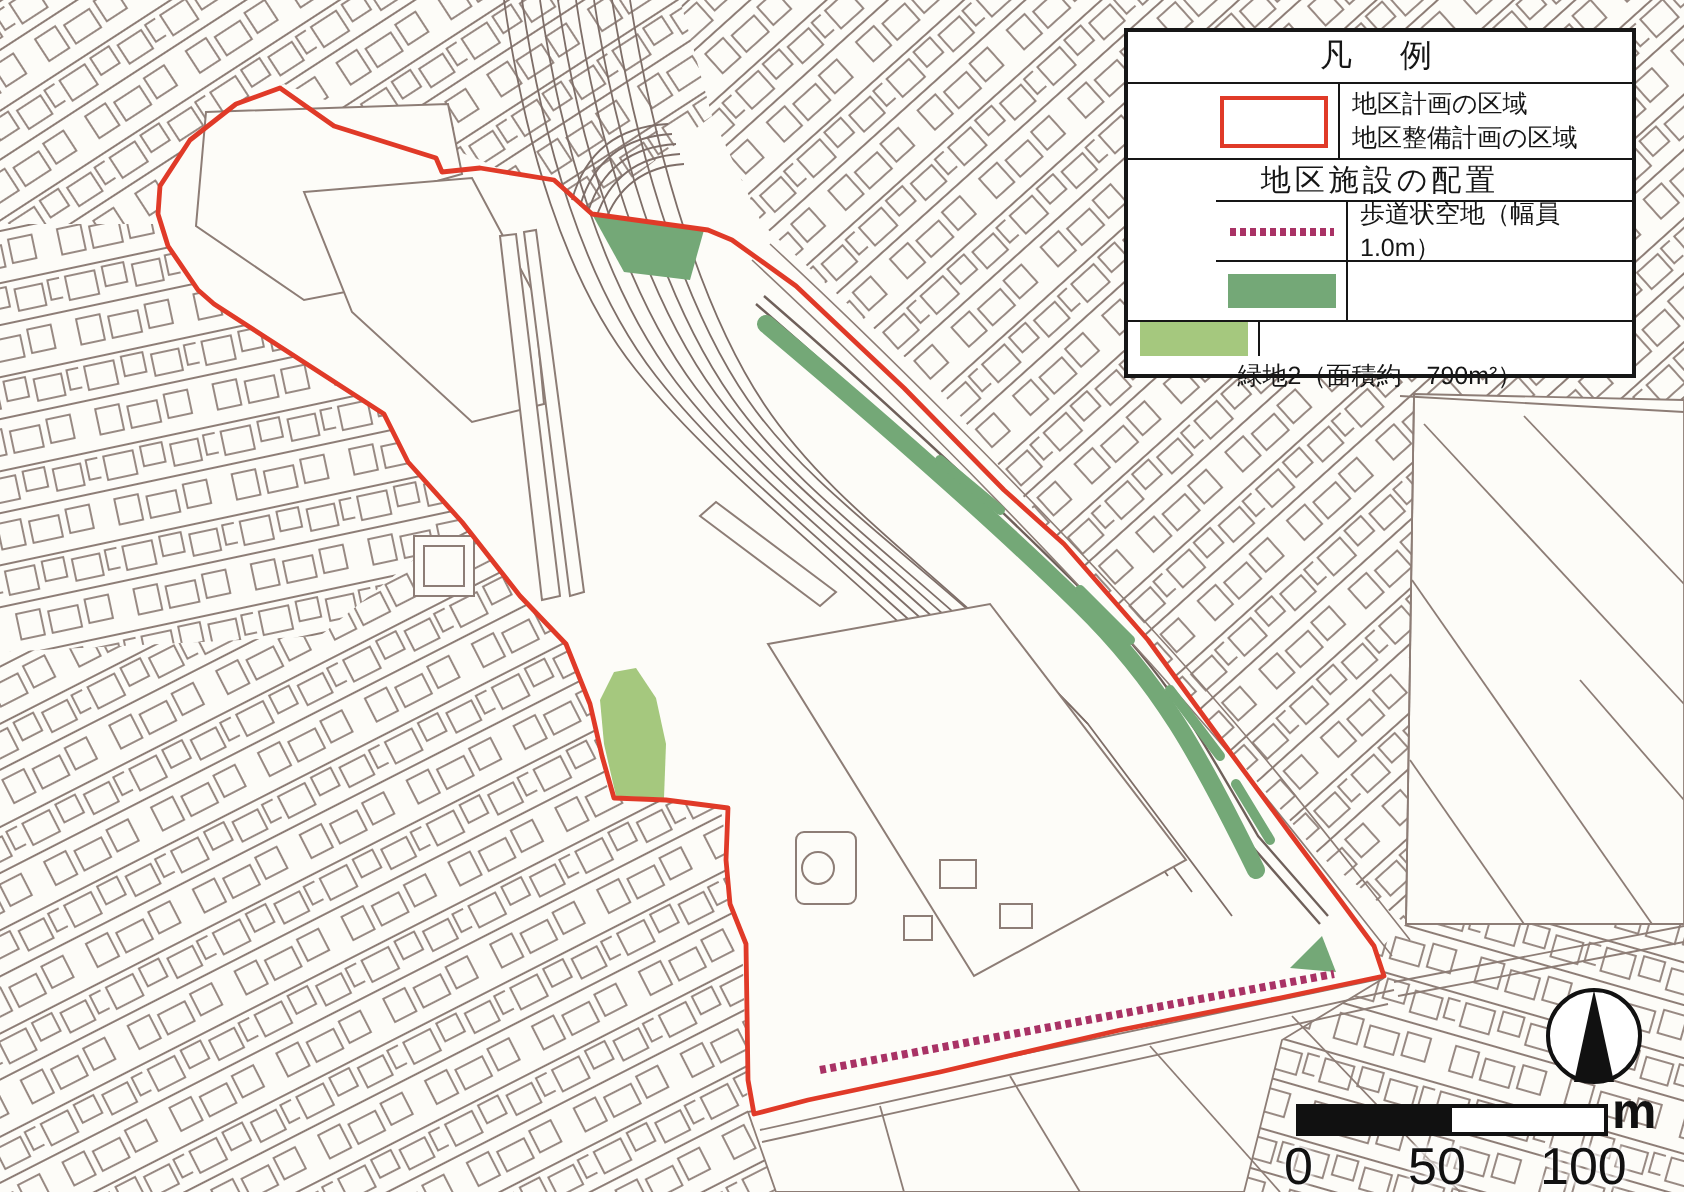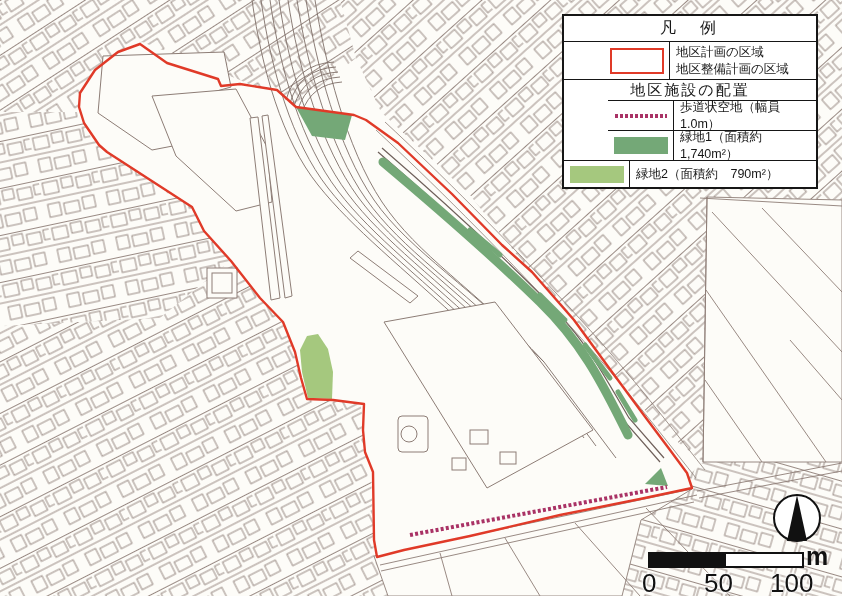--- a/index.html
+++ b/index.html
@@ -19,21 +19,21 @@
   .lg-title{justify-content:center;height:25px;font-size:16px;letter-spacing:4px;}
   .lg-sub{justify-content:center;height:21px;font-size:15px;letter-spacing:2px;}
   .lg-swcol{width:66px;min-width:66px;align-self:stretch;display:flex;align-items:center;justify-content:center;border-right:1.5px solid #161616;box-sizing:border-box;}
   .lg-txt{padding:2px 6px;font-size:12.5px;line-height:1.3;}
   .sw-red{width:50px;height:22px;background:#fff;border:2.5px solid #e03a28;}
   .sw-dot{width:52px;height:4px;background:repeating-linear-gradient(90deg,#a93265 0 3px,rgba(0,0,0,0) 3px 5px);}
   .sw-g1{width:54px;height:17px;background:#74a877;}
   .sw-g2{width:54px;height:17px;background:#a5c87e;}
   .h-area{height:38px;padding-left:40px;}
   .h-item{height:30px;margin-left:44px;}
-  .h-item2{height:27px;}
+  .h-item2{height:27px;flex-direction:column;}
   
   .scale{position:absolute;left:640px;top:548px;width:200px;height:48px;color:#111;}
   .bar{position:absolute;left:8px;top:4px;width:152px;height:12px;border:2px solid #111;display:flex;}
   .bar .b1{width:50%;background:#111;height:100%;}
   .bar .b2{width:50%;background:#fff;height:100%;}
   .unit{position:absolute;left:166px;top:-6px;font-size:25px;font-weight:700;}
   .tick{position:absolute;top:20px;font-size:26px;letter-spacing:0px;
         text-shadow:0 0 3px #fff,0 0 3px #fff,0 0 3px #fff;}
   .t0{left:2px;} .t50{left:64px;} .t100{left:130px;}
   
@@ -193,21 +193,20 @@
     <div class="lg-swcol">
       <div class="sw-dot"></div>
     </div>
     <div class="lg-txt">歩道状空地（幅員1.0m）</div>
   </div>
 
   <div class="lg-row h-item">
     <div class="lg-swcol">
       <div class="sw-g1"></div>
     </div>
-    <div class="lg-txt">緑地1（面積約1,740m²）</div>
   </div>
 
   <div class="lg-row h-item2">
     <div class="lg-swcol">
       <div class="sw-g2"></div>
     </div>
     <div class="lg-txt">緑地2（面積約　790m²）</div>
   </div>
 </div>
 

